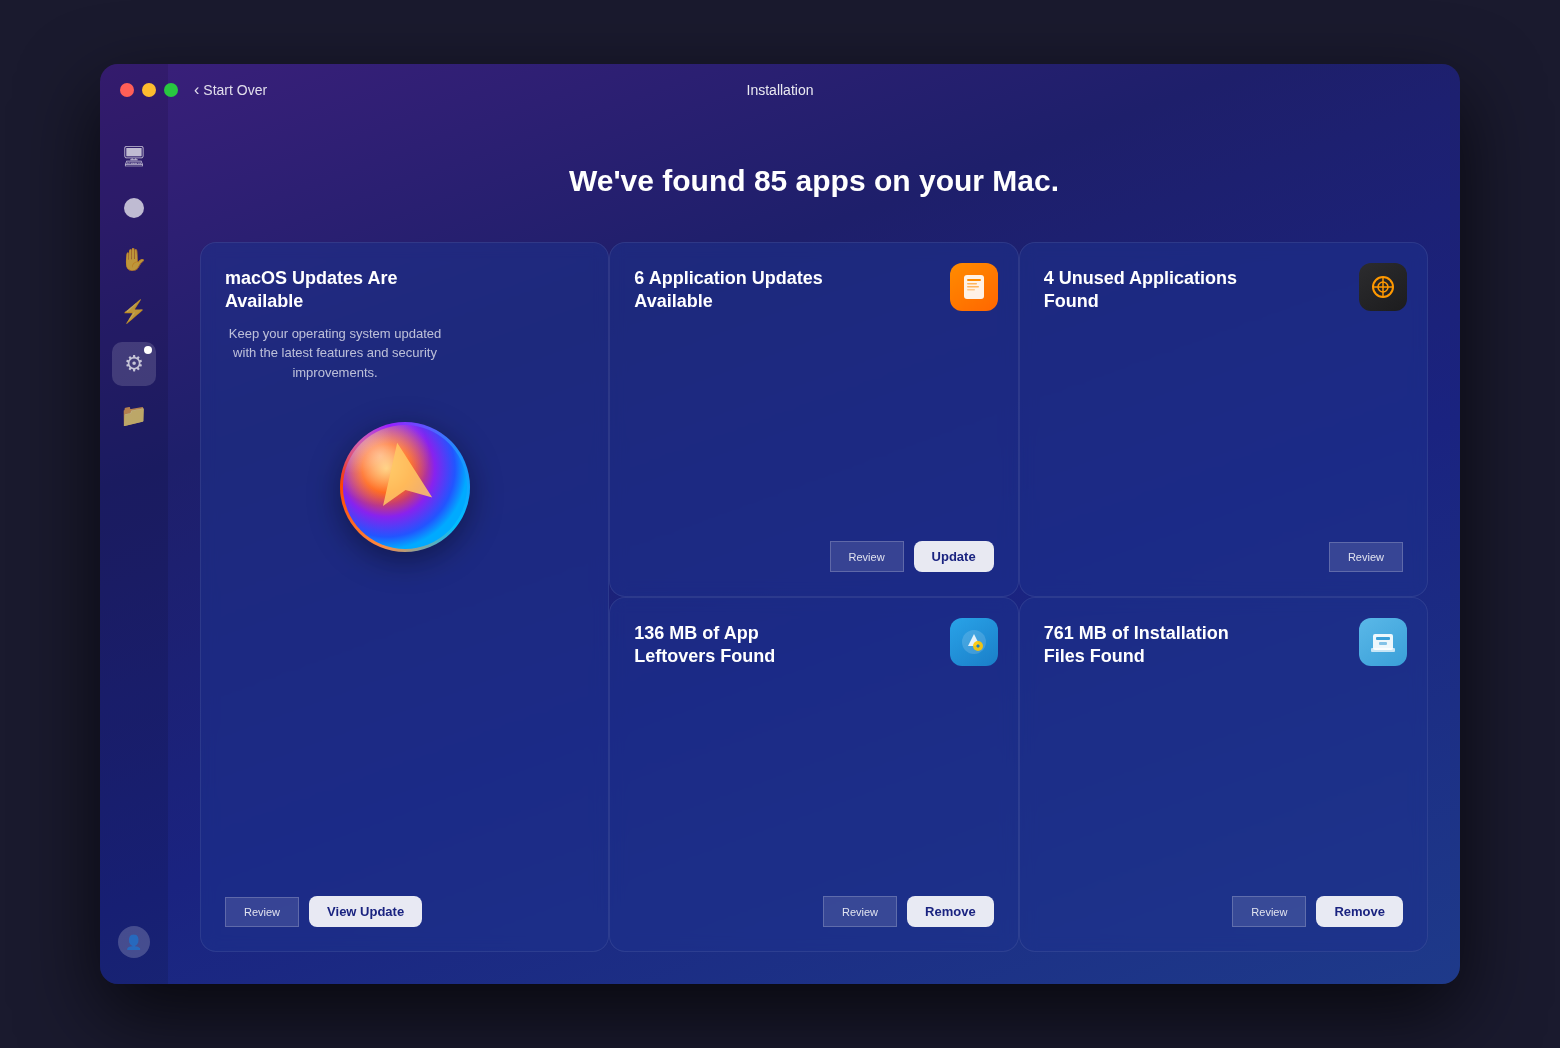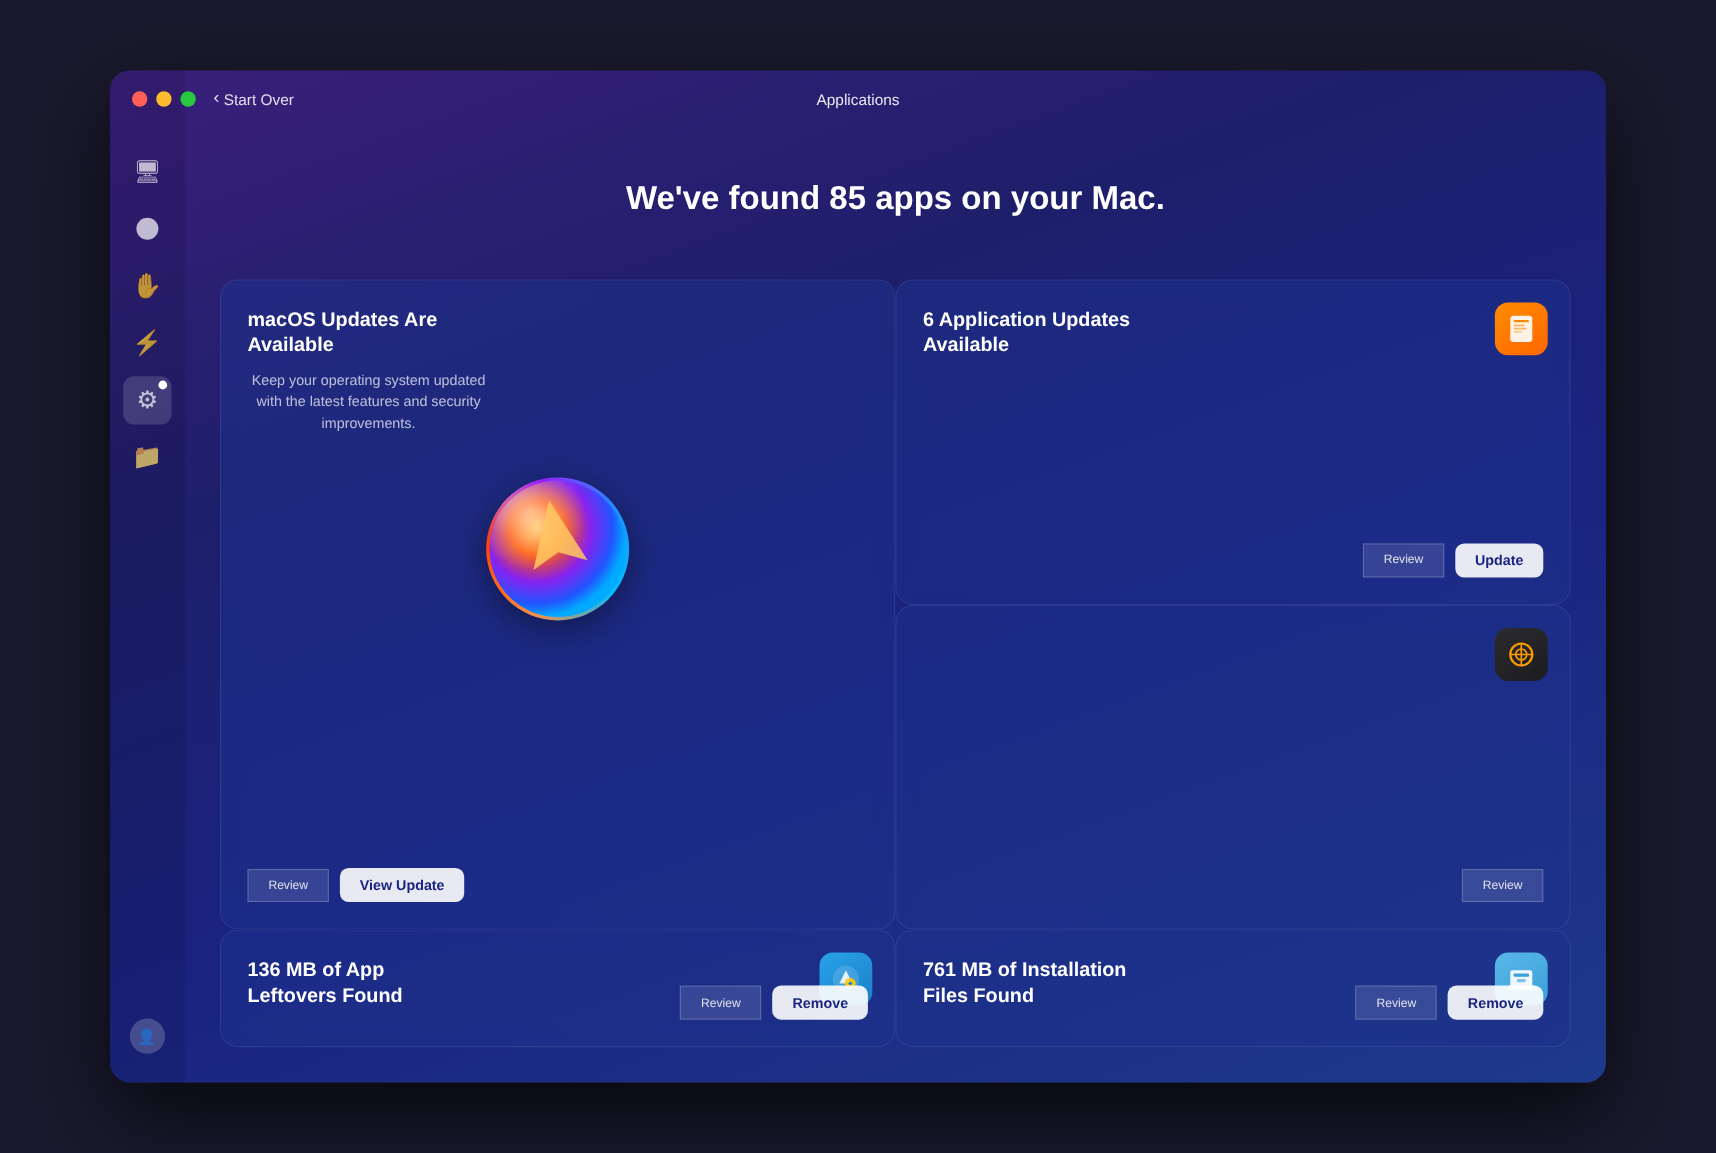--- a/index.html
+++ b/index.html
@@ -129,21 +129,21 @@
       display: flex;
       flex-direction: column;
       align-items: center;
       overflow-y: auto;
     }
 
     .hero-section {
       display: flex;
       flex-direction: column;
       align-items: center;
-      padding: 48px 0 32px;
+      padding: 48px 0 20px;
     }
 
     .hero-title {
       color: #ffffff;
       font-size: 30px;
       font-weight: 600;
       margin-bottom: 24px;
       text-align: center;
     }
 
@@ -155,21 +155,21 @@
       border-radius: 20px;
       font-size: 14px;
       cursor: pointer;
       font-weight: 500;
       backdrop-filter: blur(4px);
     }
 
     
     .cards-grid {
       display: grid;
-      grid-template-columns: 1fr 1fr;
+      grid-template-columns: 1fr 1fr 1fr;
       grid-template-rows: 1fr 1fr;
       padding: 0 32px 32px;
       width: 100%;
       flex: 1;
     }
 
     .card {
       background: rgba(30, 50, 140, 0.55);
       border-radius: 16px;
       padding: 24px;
@@ -302,21 +302,21 @@
   <div class="titlebar">
     <div class="traffic-lights">
       <div class="traffic-light close"></div>
       <div class="traffic-light minimize"></div>
       <div class="traffic-light maximize"></div>
     </div>
     <div class="nav-back">
       <span class="nav-back-chevron">‹</span>
       <span>Start Over</span>
     </div>
-    <div class="titlebar-title">Applications</div>
+    <div class="titlebar-title">Installation</div>
   </div>
 
   <div class="sidebar">
     <div class="sidebar-item">
       <span>🖥</span>
     </div>
     <div class="sidebar-item">
       <span style="width:20px;height:20px;background:rgba(255,255,255,0.7);border-radius:50%;display:block;"></span>
     </div>
     <div class="sidebar-item">
@@ -391,20 +391,21 @@
             <rect x="9" y="18" width="8" height="1.5" rx="0.75" fill="#ff8c00" opacity="0.4"></rect>
           </svg>
         </div>
         <div class="card-actions">
           <button class="btn-secondary">Review</button>
           <button class="btn-primary">Update</button>
         </div>
       </div>
 
       <div class="card">
+        <div class="card-title">4 Unused Applications Found</div>
 
         <div class="card-icon card-icon-guitar">
           <svg width="32" height="32" viewBox="0 0 32 32">
             <circle cx="16" cy="16" r="10" fill="none" stroke="#ff9900" stroke-width="2"></circle>
             <circle cx="16" cy="16" r="5" fill="none" stroke="#ff9900" stroke-width="1.5"></circle>
             <line x1="16" y1="6" x2="16" y2="26" stroke="#ff9900" stroke-width="1.5"></line>
             <line x1="6" y1="16" x2="26" y2="16" stroke="#ff9900" stroke-width="1.5"></line>
           </svg>
         </div>
         <div class="card-actions">

